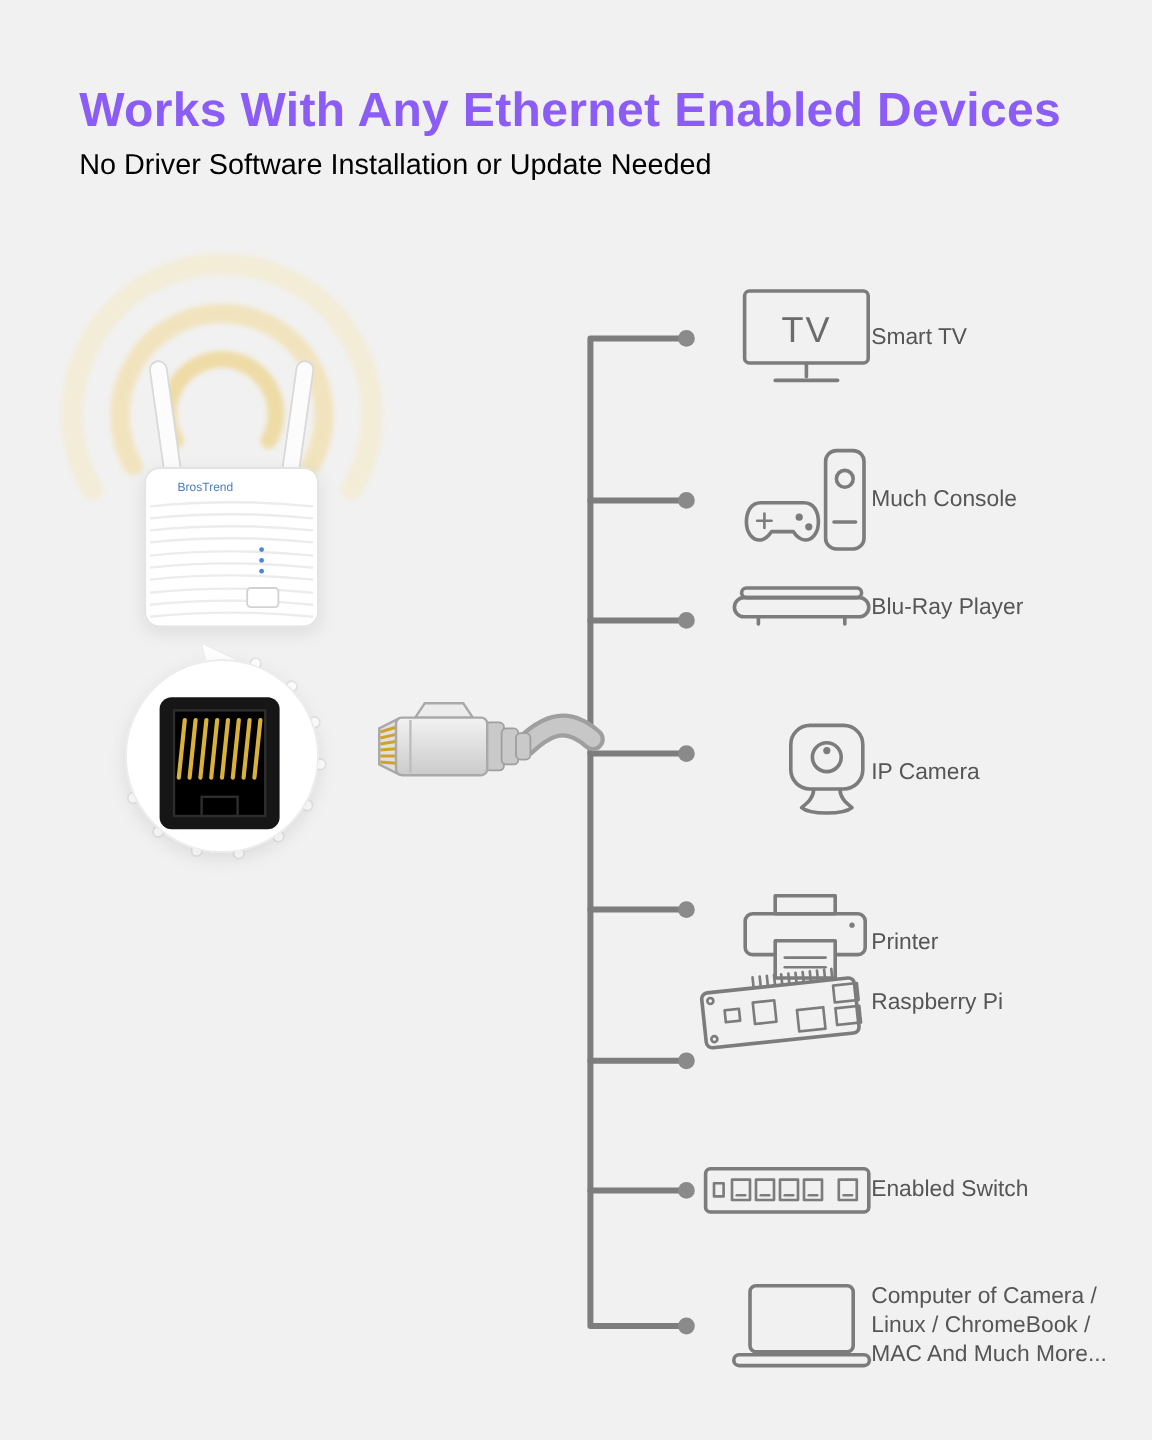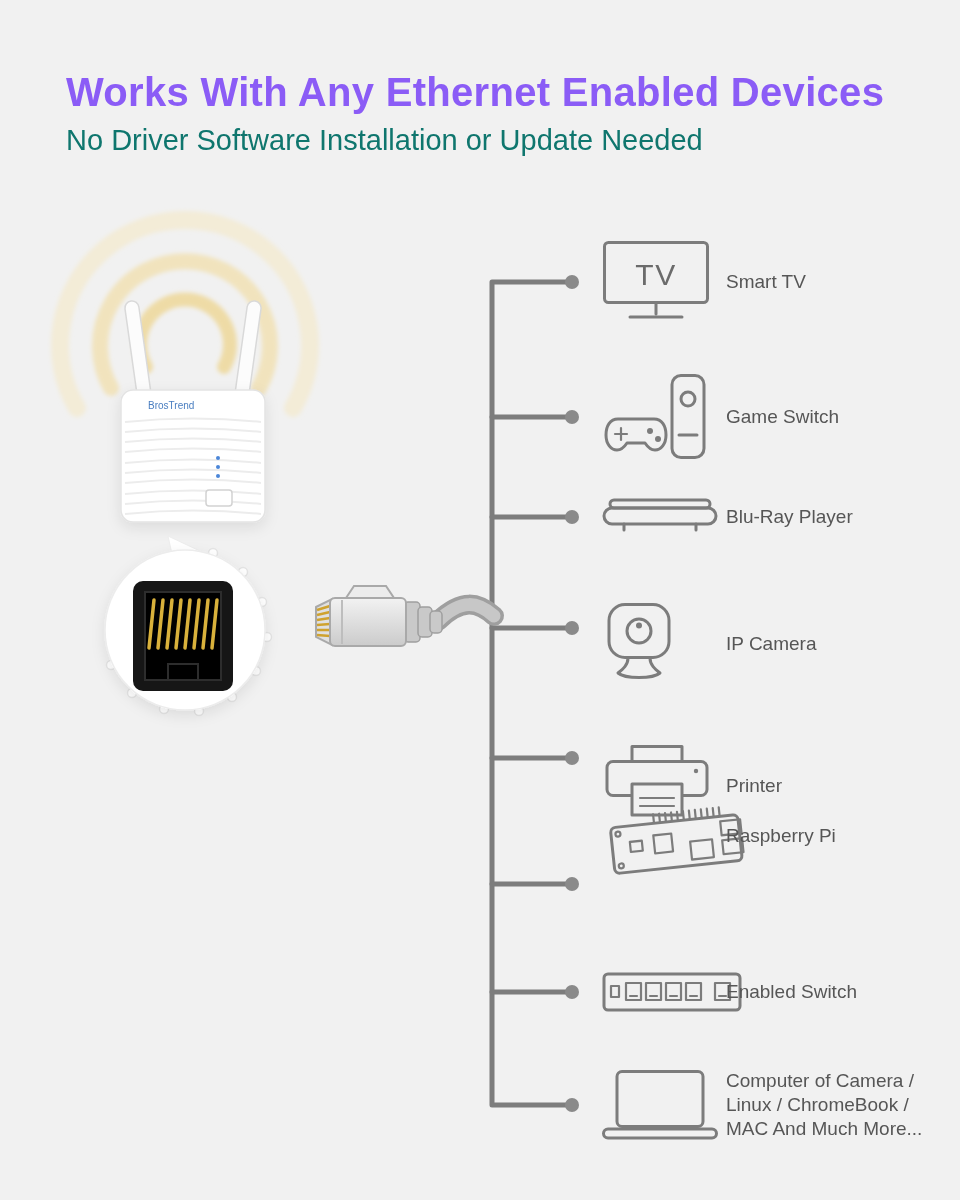--- a/index.html
+++ b/index.html
@@ -5,29 +5,29 @@
   html,body{margin:0;padding:0;background:#f1f1f1;}
   .canvas{
     position:relative;width:960px;height:1200px;background:#f1f1f1;
     overflow:hidden;font-family:"Liberation Sans",sans-serif;
   }
   .title{
     position:absolute;left:66px;top:70px;font-size:40px;font-weight:bold;
     color:#8b5cf6;letter-spacing:.3px;white-space:nowrap;
   }
   .subtitle{
-    position:absolute;left:66px;top:124px;font-size:29px;font-weight:400;
-    color:#0f766e;white-space:nowrap;
+    position:absolute;left:66px;top:124px;font-size:24px;font-weight:400;
+    color:#000000;white-space:nowrap;
   }
   .art{position:absolute;left:0;top:0;}
   .device-row{
     position:absolute;left:602px;width:356px;height:120px;
     display:flex;align-items:center;
   }
-  .icon-wrap{flex:0 0 124px;width:124px;display:flex;justify-content:flex-start;align-items:center;}
+  .icon-wrap{flex:0 0 124px;width:124px;display:flex;justify-content:flex-end;align-items:center;}
   .device-label{
     margin-left:0;font-size:19px;color:#565656;line-height:1.25;
     white-space:pre-line;
   }
   svg.ic{stroke:#7c7c7c;fill:none;stroke-width:3;stroke-linecap:round;stroke-linejoin:round;overflow:visible;}
   svg.ic .fill{fill:#7c7c7c;stroke:none;}
   svg.ic .thin{stroke-width:2.2;}
   svg.ic .bgfill{fill:#f1f1f1;}
   .tv-text{
     fill:#6b6b6b;stroke:none;font-size:30px;letter-spacing:1.5px;
@@ -189,24 +189,24 @@
         <rect x="70" y="2.5" width="32" height="82" rx="9"></rect>
         <circle cx="86" cy="26" r="7"></circle>
         <line x1="77" y1="62" x2="95" y2="62"></line>
         <path d="M16,46 L52,46 C60,46 64,53 64,62 C64,71 59,77 53,77 C48,77 45,73 43,70 L25,70 C23,73 20,77 15,77 C9,77 4,71 4,62 C4,53 8,46 16,46 Z"></path>
         <line class="thin" x1="13" y1="61" x2="25" y2="61"></line>
         <line class="thin" x1="19" y1="55" x2="19" y2="67"></line>
         <circle class="fill" cx="48" cy="58" r="3"></circle>
         <circle class="fill" cx="56" cy="66" r="3"></circle>
       </svg>
     </div>
-    <div class="device-label">Game Switch</div>
-  </div>
-
-  <div class="device-row" style="top:457px">
+    <div class="device-label">Much Console</div>
+  </div>
+
+  <div class="device-row" style="top:447px">
     <div class="icon-wrap">
       <svg class="ic" width="116" height="40" viewBox="0 0 116 40">
         <rect x="8" y="3" width="100" height="8" rx="4"></rect>
         <rect x="2" y="11" width="112" height="16" rx="8"></rect>
         <line x1="22" y1="27" x2="22" y2="33"></line>
         <line x1="94" y1="27" x2="94" y2="33"></line>
       </svg>
     </div>
     <div class="device-label">Blu-Ray Player</div>
   </div>

